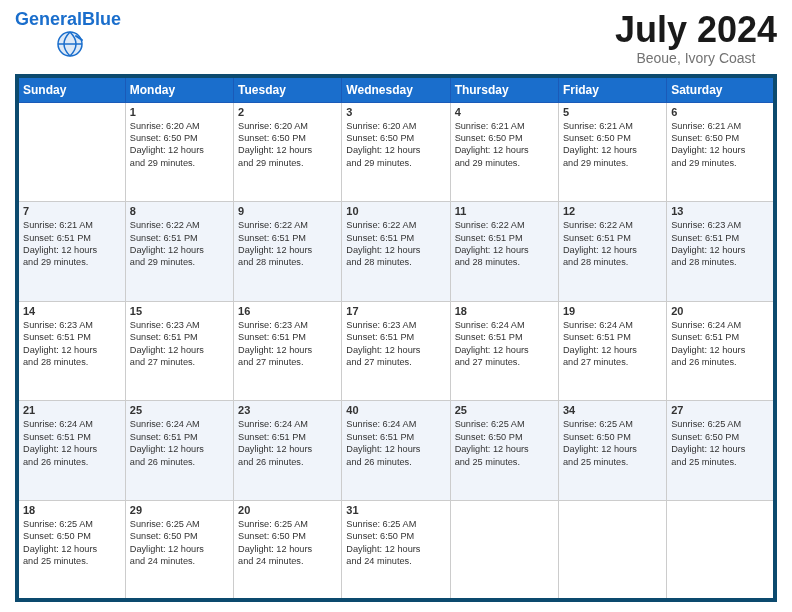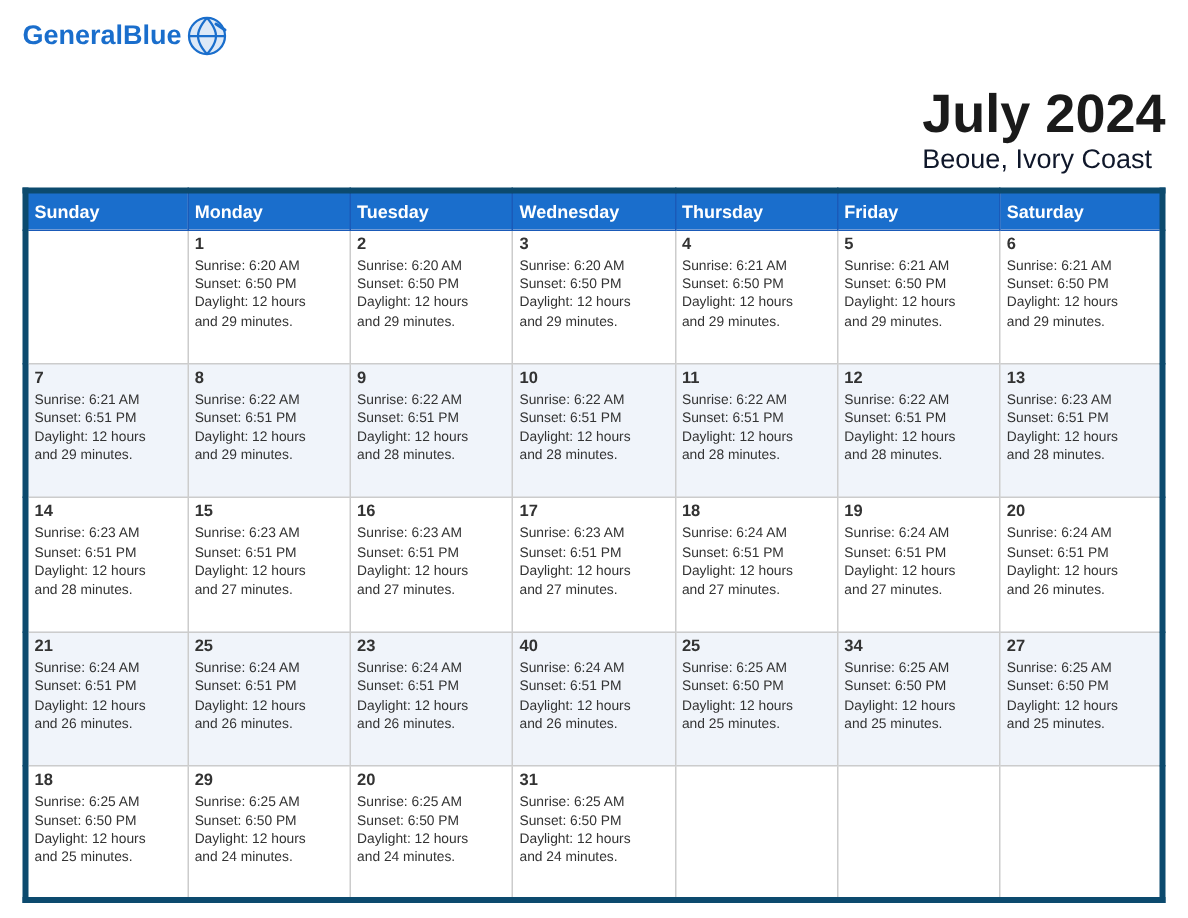--- a/index.html
+++ b/index.html
@@ -30,32 +30,31 @@
     .logo-text {
       font-size: 18px;
       font-weight: bold;
       color: #1a1a6e;
       line-height: 1.1;
     }
     .logo-text span {
       color: #1a6ecc;
     }
     .title-area {
-      text-align: left;
-      margin-top: 46px;
+      text-align: center;
     }
     .month-title {
       font-size: 36px;
       font-weight: bold;
       color: #1a1a1a;
       line-height: 1.1;
     }
     .location {
-      font-size: 18px;
-      color: #0f172a;
+      font-size: 14px;
+      color: #737373;
     }
     .calendar {
       flex: 1;
       border: 4px solid #0c4a6e;
       border-collapse: collapse;
       width: 100%;
       table-layout: fixed;
     }
     .calendar th {
       background-color: #1a6ecc;
@@ -94,21 +93,21 @@
       background-color: #ffffff;
     }
   </style>
 </head>
 <body>
 
 <div class="page">
   <div class="header">
     <div class="logo">
       <div>
-        <div style="display:flex;align-items:center;">
+        <div style="display:flex;align-items:center;flex-direction:column;">
           <span class="logo-text">
             <span>General</span><span style="color:#1a6ecc;">Blue</span>
           </span>
 
           <svg width="28" height="28" viewBox="0 0 28 28" style="margin-left:3px;">
             <circle cx="14" cy="14" r="12" fill="#1a6ecc" opacity="0.15"></circle>
             <path d="M14 2 C14 2 8 8 8 14 C8 20 14 26 14 26" stroke="#1a6ecc" stroke-width="1.5" fill="none"></path>
             <path d="M14 2 C14 2 20 8 20 14 C20 20 14 26 14 26" stroke="#1a6ecc" stroke-width="1.5" fill="none"></path>
             <circle cx="14" cy="14" r="12" fill="none" stroke="#1a6ecc" stroke-width="1.5"></circle>
             <line x1="2" y1="14" x2="26" y2="14" stroke="#1a6ecc" stroke-width="1.5"></line>

